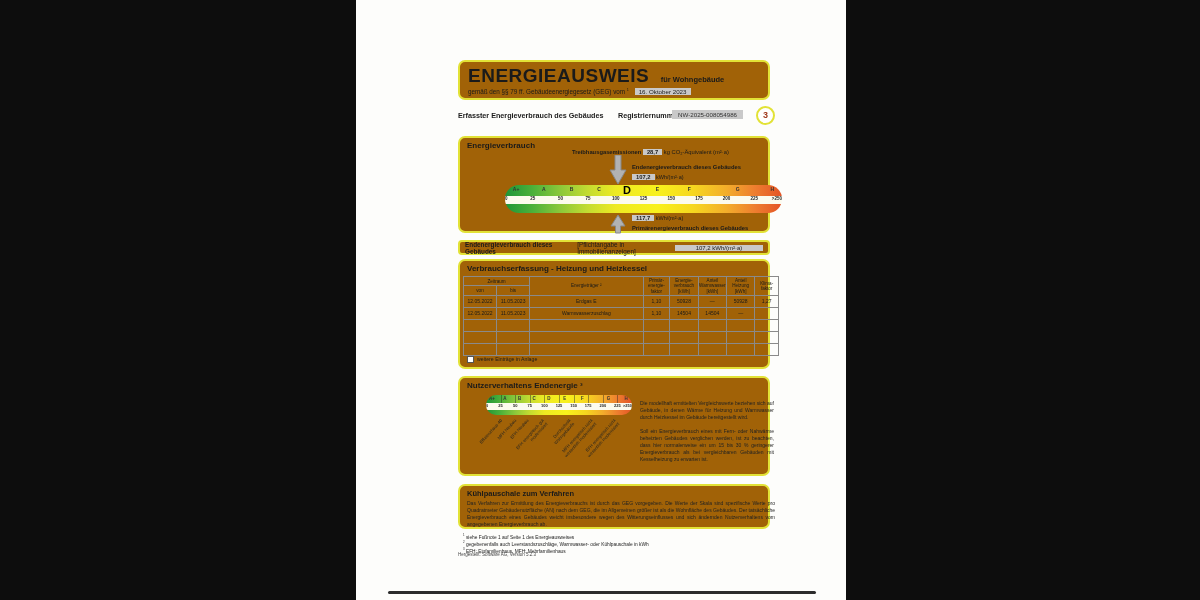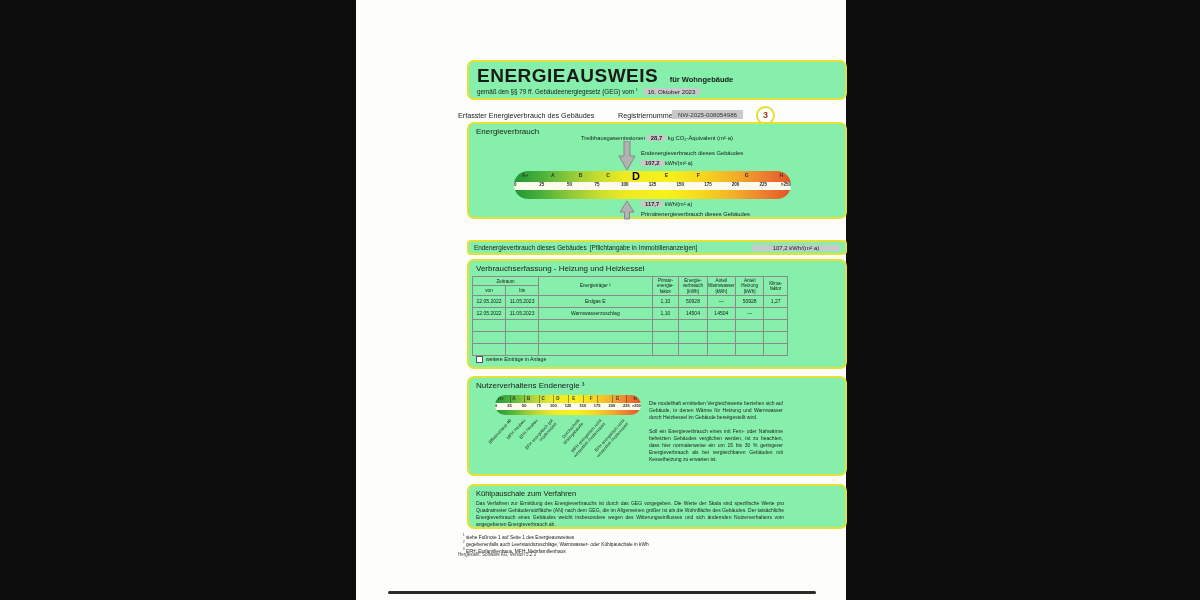--- a/index.html
+++ b/index.html
@@ -1,21 +1,21 @@
 <!DOCTYPE html>
 <html><head>
 <meta charset="utf-8">
 <style>
   html,body{margin:0;padding:0;}
   body{width:1200px;height:600px;background:#0d0d0d;position:relative;overflow:hidden;
        font-family:"Liberation Sans",sans-serif;color:#1a1a1a;}
   .page{position:absolute;left:356px;top:0;width:490px;height:600px;background:#fdfdfb;}
-  .box{position:absolute;left:102px;width:380px;background:#86efac;border:2px solid #e2e236;
-       border-radius:7px;box-sizing:border-box;margin-left:9px;}
-  .bold{font-weight:normal;}
+  .box{position:absolute;left:102px;width:312px;background:#a16207;border:2px solid #e2e236;
+       border-radius:7px;box-sizing:border-box;}
+  .bold{font-weight:bold;}
   .gval{background:#c9c9c9;padding:0 4px;display:inline-block;}
   sup{font-size:.6em;}
   
   .title-main{font-size:19px;font-weight:bold;letter-spacing:.5px;line-height:1;}
   .title-sub{font-size:7.5px;font-weight:bold;margin-left:7px;}
   .law-line{font-size:6.3px;margin-top:2px;}
   .info-row{position:absolute;left:102px;top:111px;width:324px;height:18px;font-size:7.2px;}
   .reg-box{position:absolute;left:214px;top:-1px;background:#c9c9c9;font-size:6.2px;
            padding:1px 6px;color:#333;}
   .page-circle{position:absolute;left:298px;top:-5px;width:15px;height:15px;border:2px solid #e2e236;
@@ -60,21 +60,21 @@
     </div>
   </div>
 
   <div class="info-row">
     <span class="bold">Erfasster Energieverbrauch des Gebäudes</span>
     <span class="bold" style="position:absolute;left:160px;">Registriernummer:</span>
     <span class="reg-box">NW-2025-008054986</span>
     <span class="page-circle">3</span>
   </div>
 
-  <div class="box" style="top:122px;height:97px;padding-left:16px;">
+  <div class="box" style="top:136px;height:97px;padding-left:16px;">
     <div class="bold" style="position:absolute;left:7px;top:3px;font-size:8px;">Energieverbrauch</div>
 
     <div style="position:absolute;left:112px;top:11px;font-size:5.8px;white-space:nowrap;">
       <span class="bold">Treibhausgasemissionen</span>
       <span class="gval" style="font-size:5.8px;font-weight:bold;">28,7</span>
       <span>kg CO₂-Äquivalent (m²·a)</span>
     </div>
 
     <svg style="position:absolute;left:149px;top:17px;" width="18" height="30" viewBox="0 0 18 30">
       <path d="M6 0 h6 v15 h5 L9 29 L1 15 h5 Z" fill="#b2b2b2" stroke="#878787" stroke-width="1"></path>

